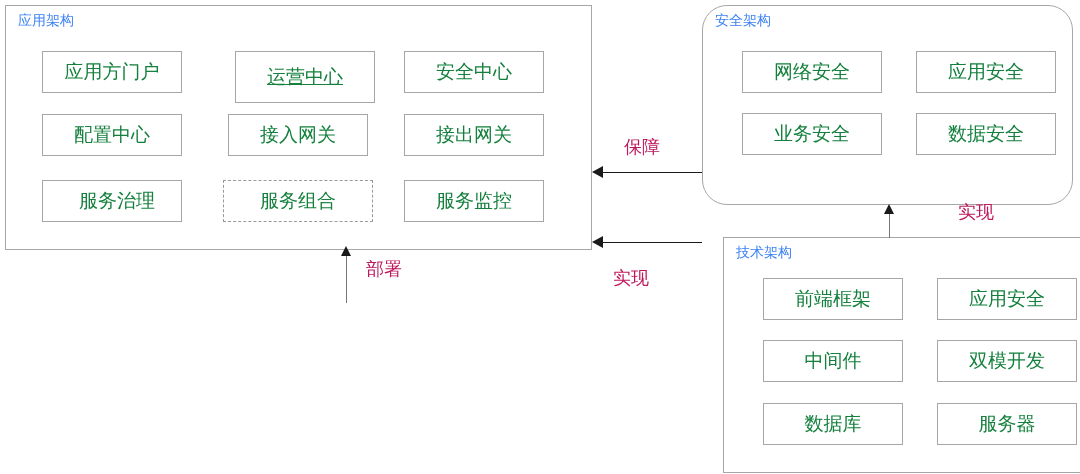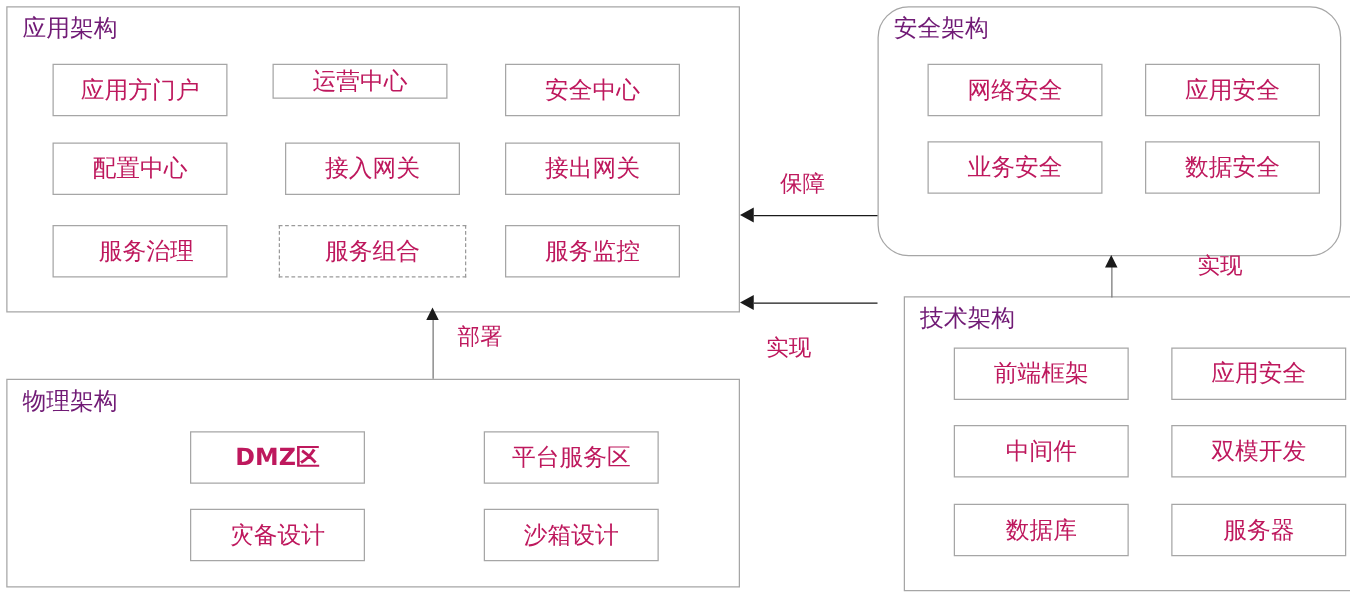--- a/index.html
+++ b/index.html
@@ -21,36 +21,36 @@
   .group {
     position: absolute;
     border: 1px solid #a6a6a6;
     background: #ffffff;
     box-sizing: border-box;
   }
   .group-title {
     position: absolute;
     left: 12px;
     top: 6px;
-    font-size: 19px;
-    color: #701a75;
+    font-size: 14px;
+    color: #3b82f6;
     line-height: 1.25;
     white-space: nowrap;
     font-family: "DejaVu Sans", "Liberation Sans", sans-serif;
   }
   .node {
     position: absolute;
     border: 1px solid #a6a6a6;
     background: #ffffff;
     box-sizing: border-box;
     display: flex;
     align-items: center;
     justify-content: center;
     font-size: 19px;
-    color: #be185d;
+    color: #15803d;
     white-space: nowrap;
     font-family: "DejaVu Serif", "Liberation Serif", serif;
   }
   .node.dashed {
     border-style: dashed;
     border-color: #9a9a9a;
   }
   .node.bold {
     font-family: "DejaVu Sans", "Liberation Sans", sans-serif;
     font-weight: bold;
@@ -90,21 +90,21 @@
 </style>
 </head>
 <body>
 
 <div id="canvas">
 
   <div class="group" style="left:5px; top:5px; width:587px; height:245px;">
     <div class="group-title">应用架构</div>
 
     <div class="node" style="left:36px; top:45px; width:140px; height:42px;">应用方门户</div>
-    <div class="node" style="left:212px; top:45px; width:140px; height:28px;">运营中心</div>
+    <div class="node" style="left:229px; top:45px; width:140px; height:52px;text-decoration:underline;">运营中心</div>
     <div class="node" style="left:398px; top:45px; width:140px; height:42px;">安全中心</div>
 
     <div class="node" style="left:36px; top:108px; width:140px; height:42px;">配置中心</div>
     <div class="node" style="left:222px; top:108px; width:140px; height:42px;">接入网关</div>
     <div class="node" style="left:398px; top:108px; width:140px; height:42px;">接出网关</div>
 
     <div class="node" style="left:36px; top:174px; width:140px; height:42px;padding-left:10px;">服务治理</div>
     <div class="node dashed" style="left:217px; top:174px; width:150px; height:42px;">服务组合</div>
     <div class="node" style="left:398px; top:174px; width:140px; height:42px;">服务监控</div>
   </div>
@@ -112,29 +112,20 @@
   <div class="group" style="left:702px; top:5px; width:371px; height:200px;border-radius:25px;">
     <div class="group-title">安全架构</div>
 
     <div class="node" style="left:39px; top:45px; width:140px; height:42px;">网络安全</div>
     <div class="node" style="left:213px; top:45px; width:140px; height:42px;">应用安全</div>
 
     <div class="node" style="left:39px; top:107px; width:140px; height:42px;">业务安全</div>
     <div class="node" style="left:213px; top:107px; width:140px; height:42px;">数据安全</div>
   </div>
 
-  <div class="group" style="left:5px; top:303px; width:587px; height:167px;">
-    <div class="group-title">物理架构</div>
-
-    <div class="node bold" style="left:146px; top:41px; width:140px; height:42px;">DMZ区</div>
-    <div class="node" style="left:381px; top:41px; width:140px; height:42px;">平台服务区</div>
-
-    <div class="node" style="left:146px; top:103px; width:140px; height:42px;">灾备设计</div>
-    <div class="node" style="left:381px; top:103px; width:140px; height:42px;">沙箱设计</div>
-  </div>
 
   <div class="group" style="left:702px; top:237px; width:371px; height:236px;margin-left:21px;">
     <div class="group-title">技术架构</div>
 
     <div class="node" style="left:39px; top:40px; width:140px; height:42px;">前端框架</div>
     <div class="node" style="left:213px; top:40px; width:140px; height:42px;">应用安全</div>
 
     <div class="node" style="left:39px; top:102px; width:140px; height:42px;">中间件</div>
     <div class="node" style="left:213px; top:102px; width:140px; height:42px;">双模开发</div>
 

